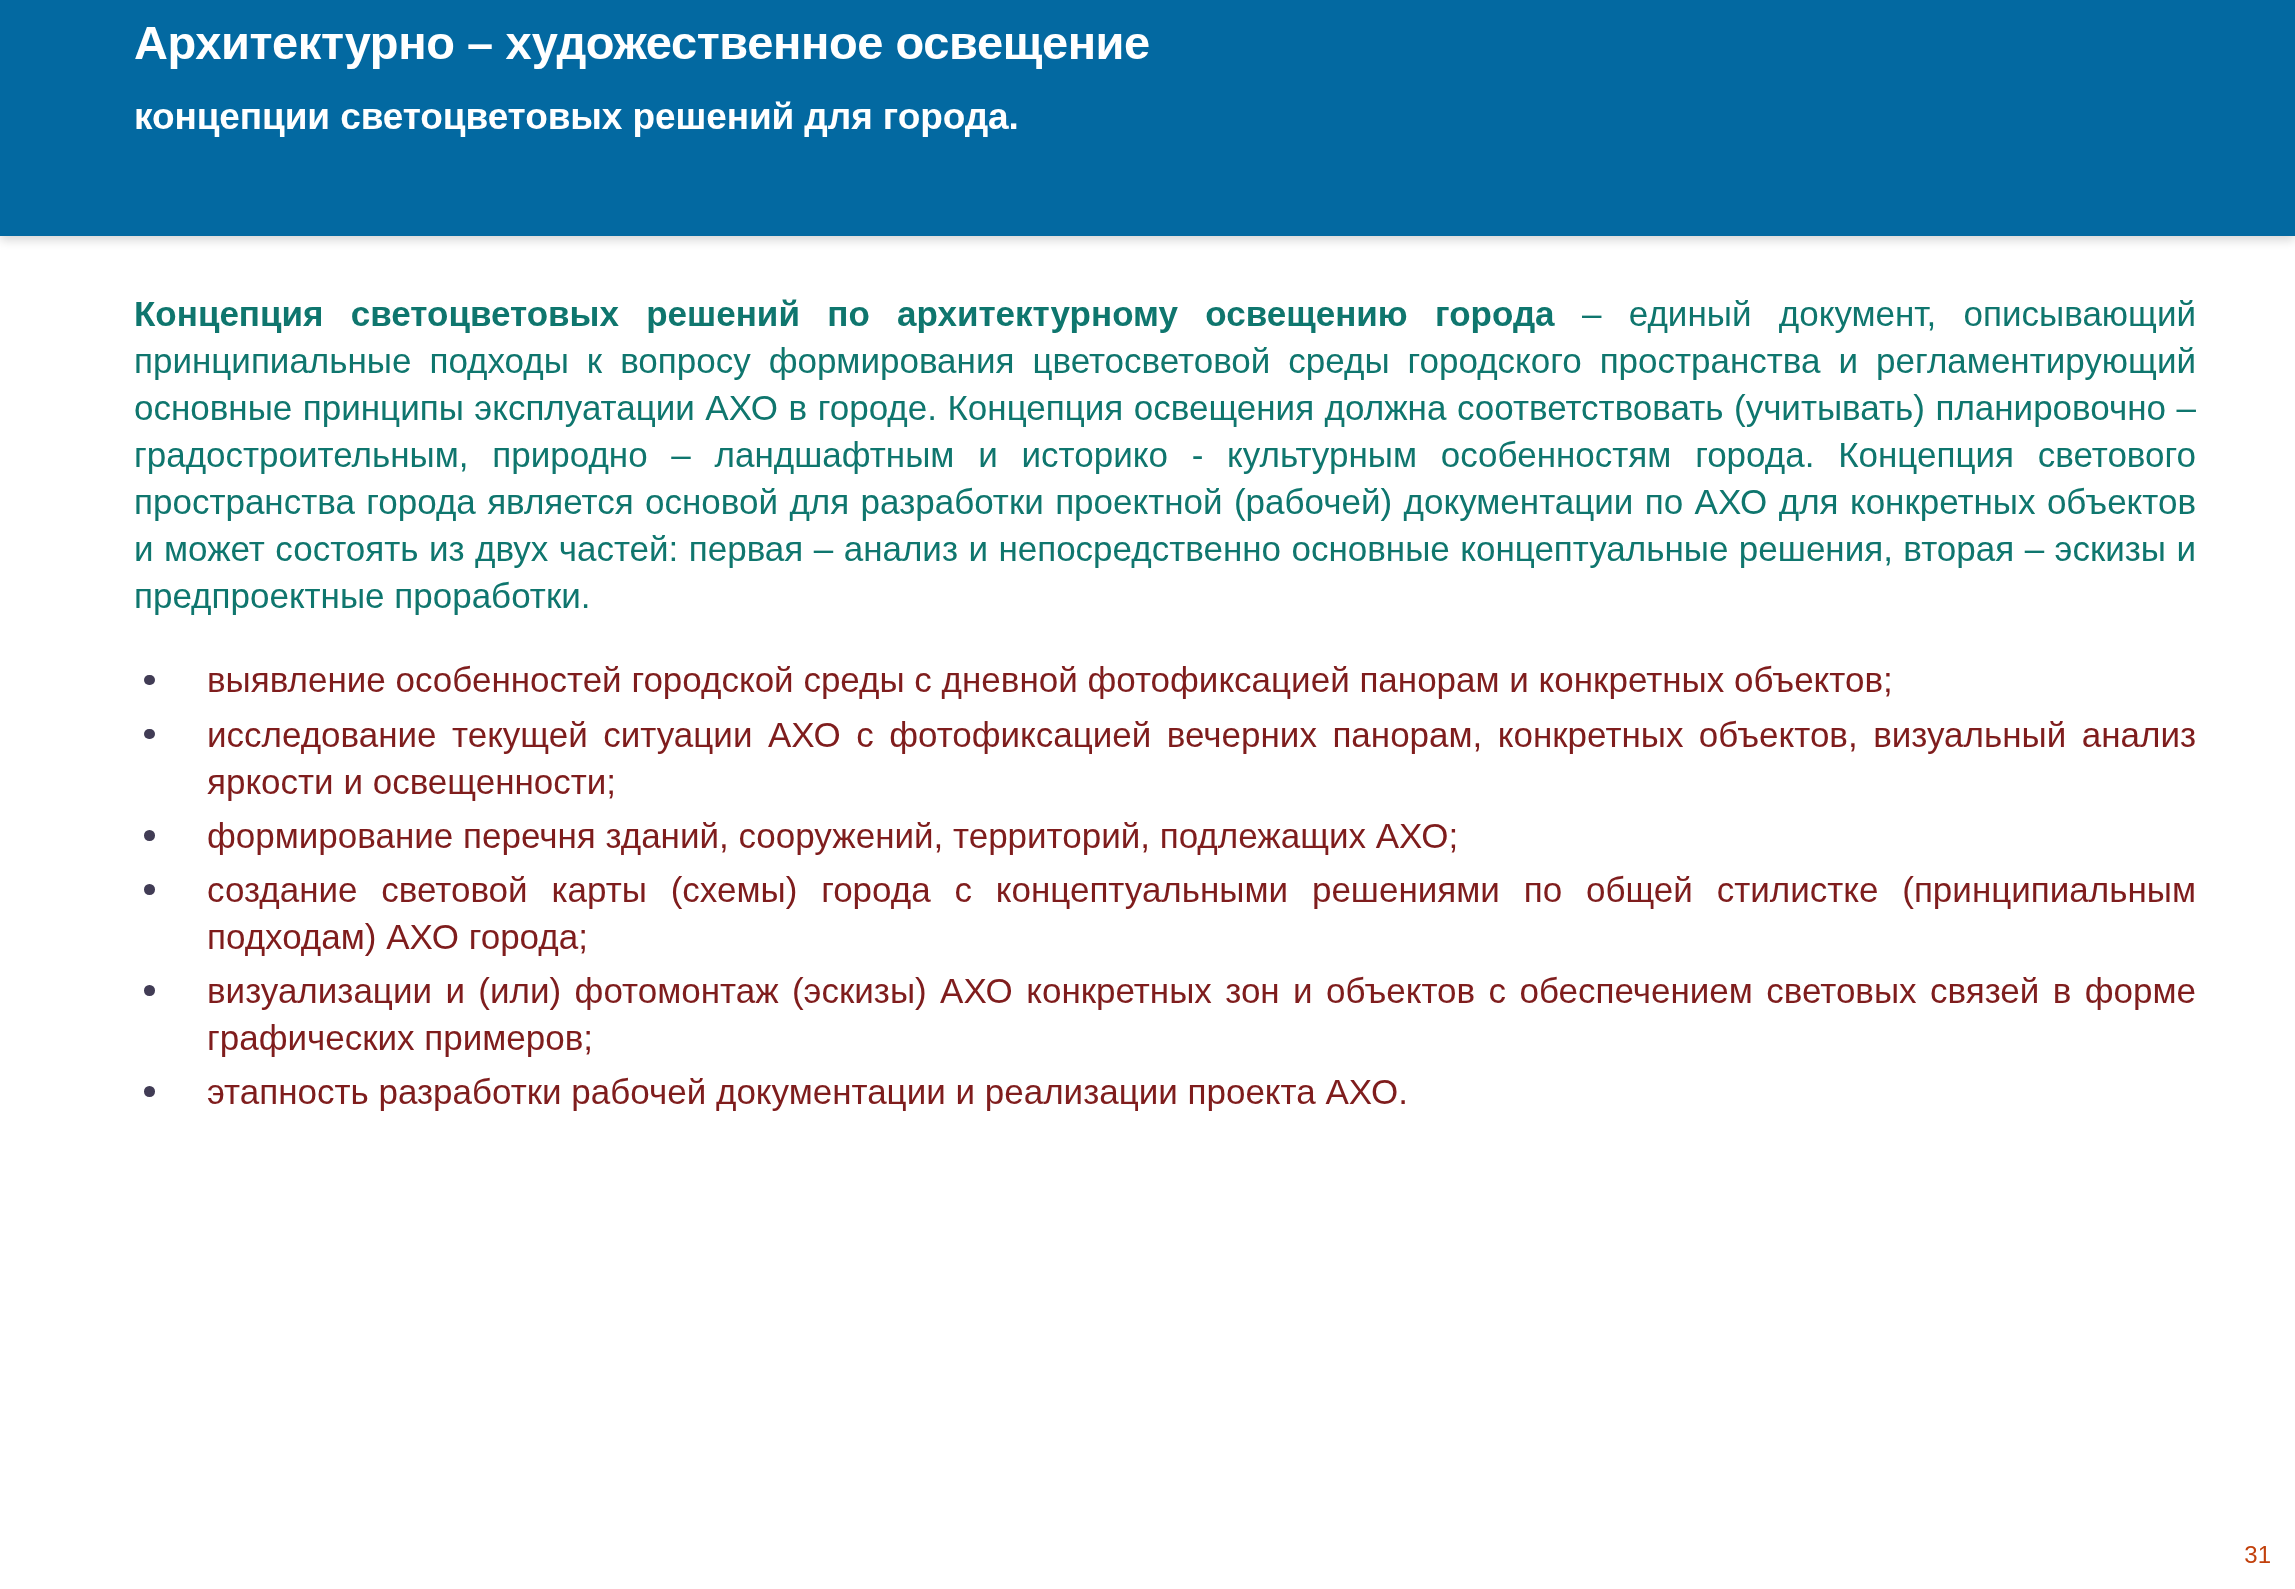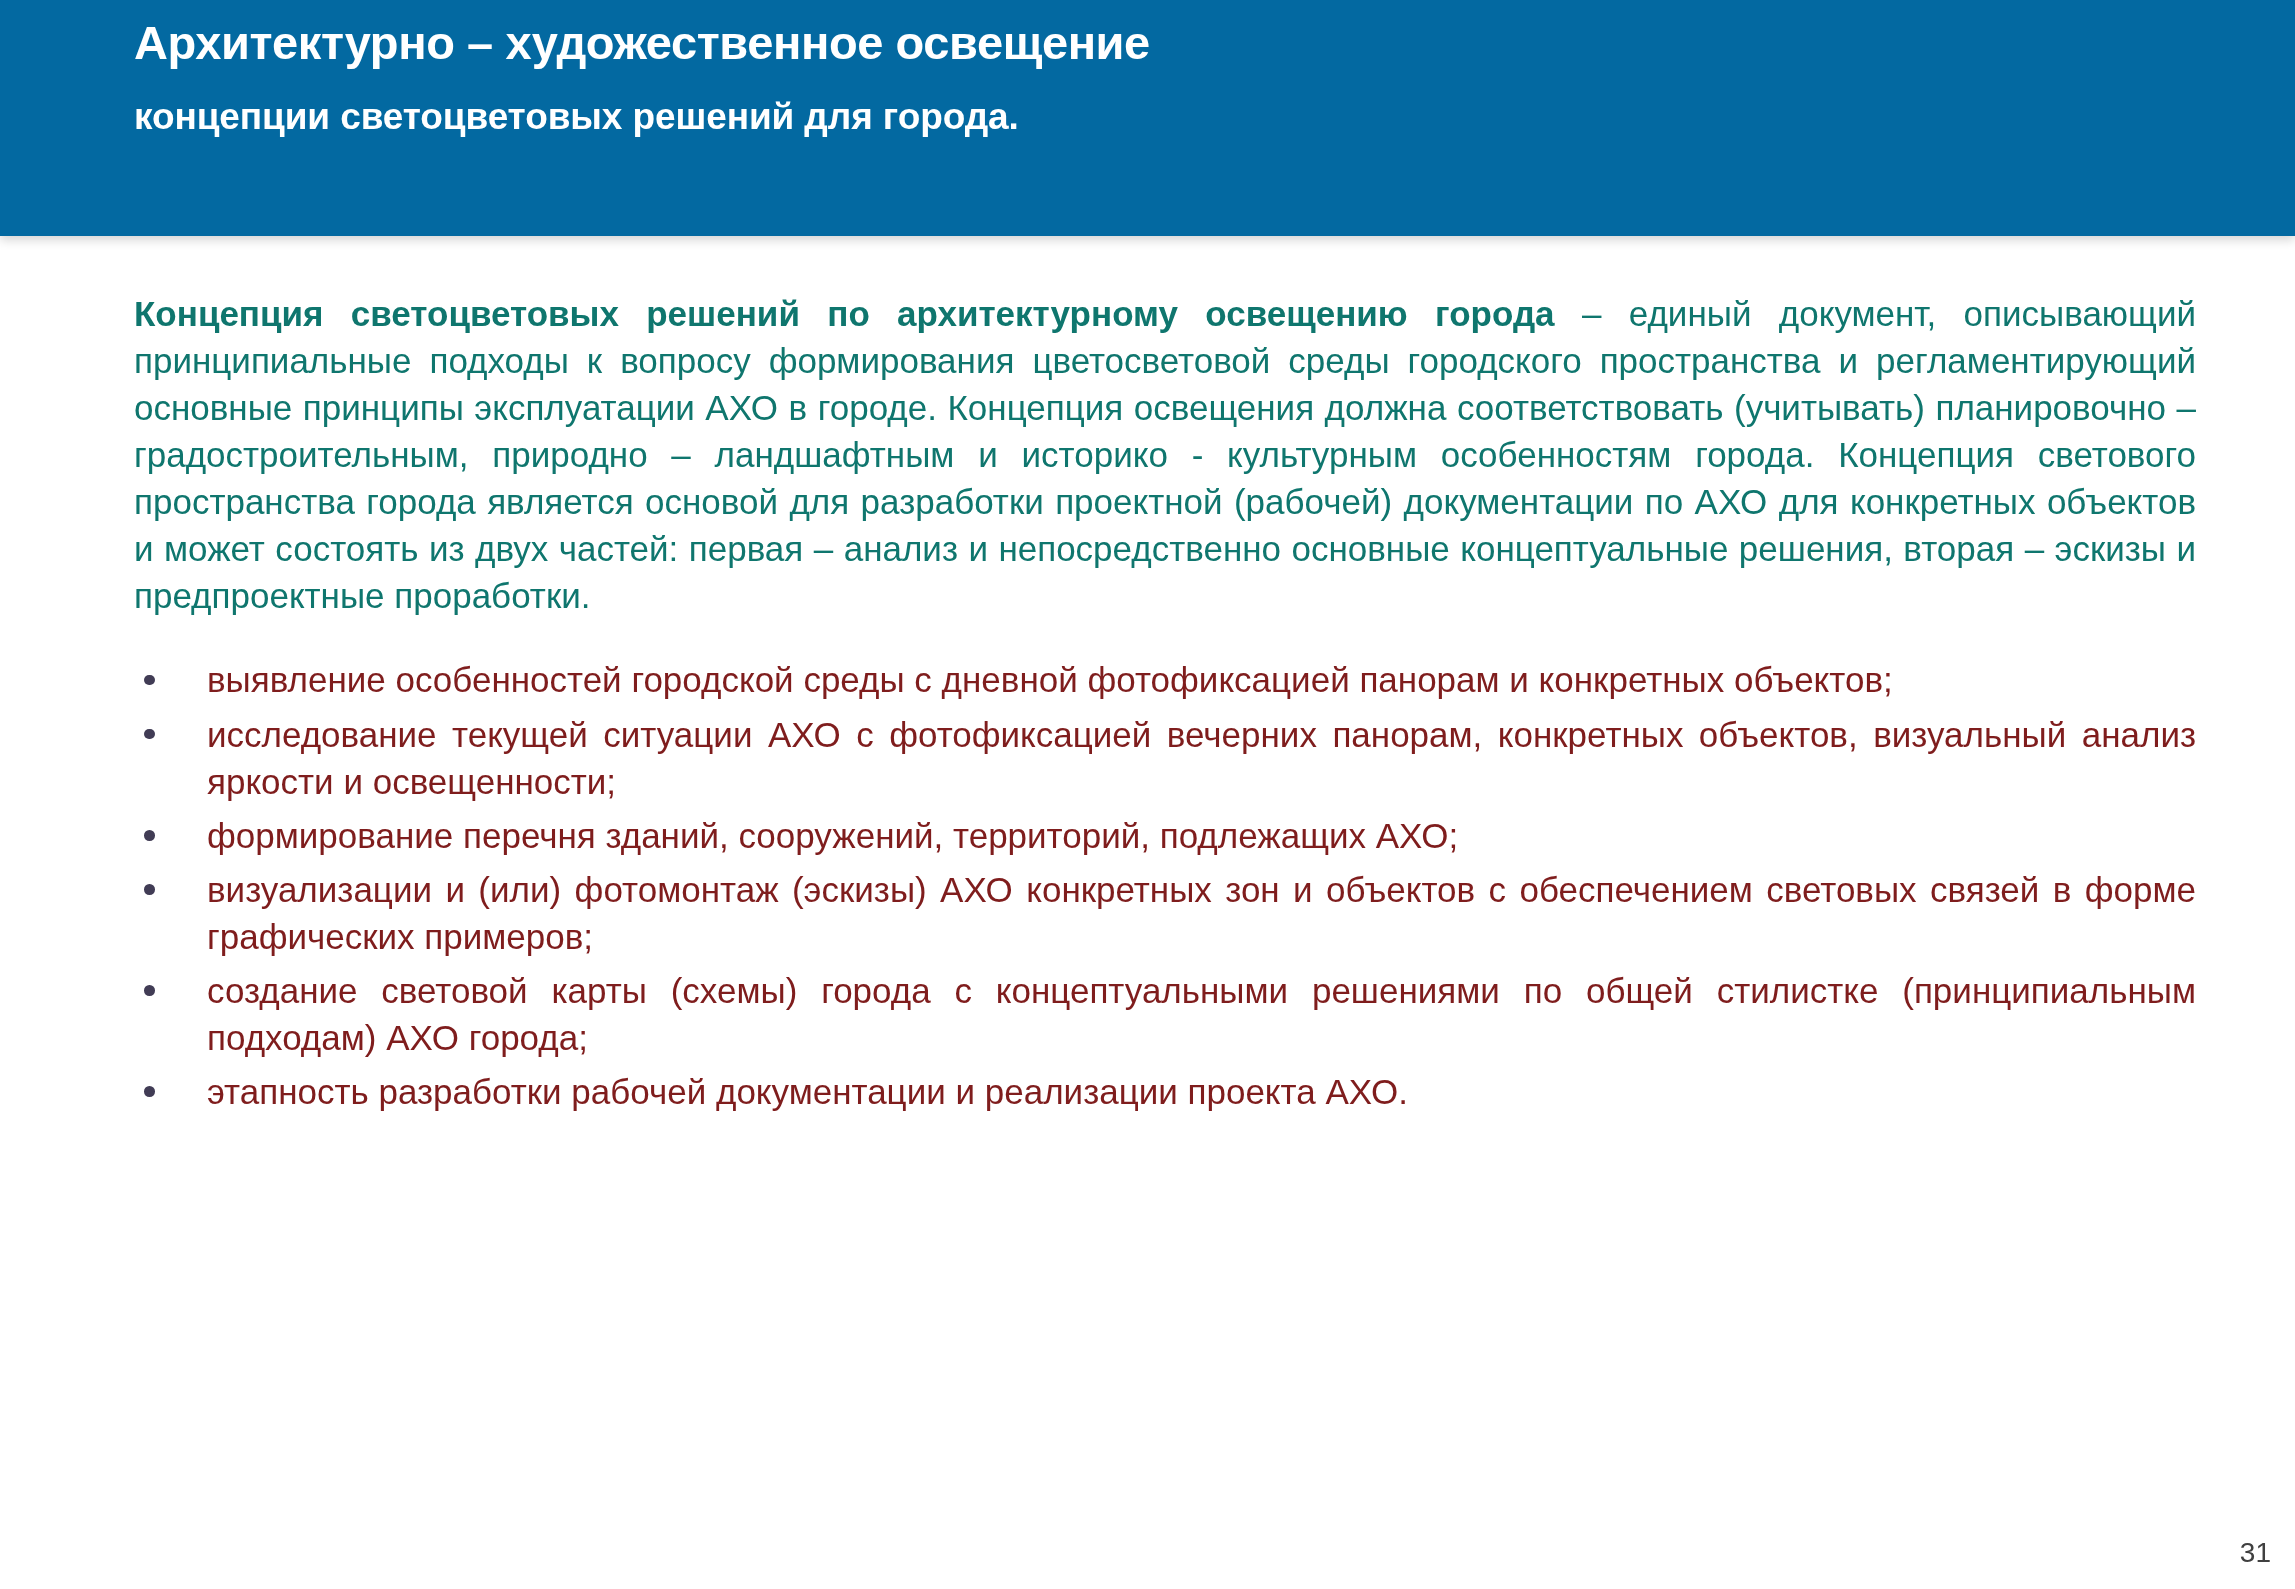--- a/index.html
+++ b/index.html
@@ -106,22 +106,22 @@
     background: #413c55;
   }
   
   .bullet-list li, .para { text-align-last: left; }
 
   
   .page-number {
     position: absolute;
     right: 24px;
     bottom: 20px;
-    font-size: 28px;
-    color: #404040;
+    font-size: 24px;
+    color: #c2410c;
     font-weight: normal;
   }
 </style>
 </head>
 <body>
 
 <div class="header-banner">
   <div class="header-title">Архитектурно – художественное освещение</div>
   <div class="header-subtitle">
     <span class="sub-line">концепции светоцветовых решений для города.</span>
@@ -130,21 +130,21 @@
 
 <div class="content">
 
   <p class="para"><span class="lead">Концепция светоцветовых решений по архитектурному освещению города</span><span> – единый документ, описывающий принципиальные подходы к вопросу формирования цветосветовой среды городского пространства и регламентирующий основные принципы эксплуатации АХО в городе. Концепция освещения должна соответствовать (учитывать) планировочно – градостроительным, природно – ландшафтным и историко - культурным особенностям города. Концепция светового пространства города является основой для разработки проектной (рабочей) документации по АХО для конкретных объектов и может состоять из двух частей: первая – анализ и непосредственно основные концептуальные решения, вторая – эскизы и предпроектные проработки.</span></p>
 
 
   <ul class="bullet-list">
     <li>выявление особенностей городской среды с дневной фотофиксацией панорам и конкретных объектов;</li>
     <li>исследование текущей ситуации АХО с фотофиксацией вечерних панорам, конкретных объектов, визуальный анализ яркости и освещенности;</li>
     <li>формирование перечня зданий, сооружений, территорий, подлежащих АХО;</li>
+    <li>создание световой карты (схемы) города с концептуальными решениями по общей стилистке (принципиальным подходам) АХО города;</li>
     <li>визуализации и (или) фотомонтаж (эскизы) АХО конкретных зон и объектов с обеспечением световых связей в форме графических примеров;</li>
-    <li>создание световой карты (схемы) города с концептуальными решениями по общей стилистке (принципиальным подходам) АХО города;</li>
     <li>этапность разработки рабочей документации и реализации проекта АХО.</li>
   </ul>
 
 </div>
 
 <div class="page-number">31</div>
 
 
 </body></html>

